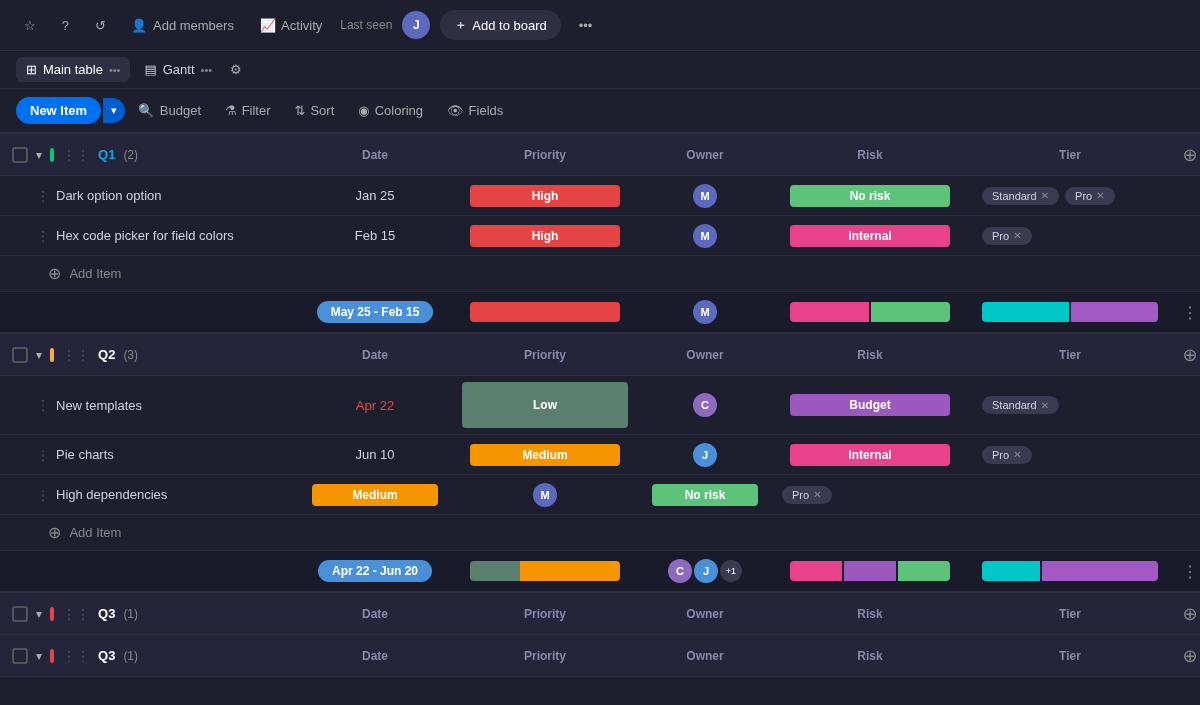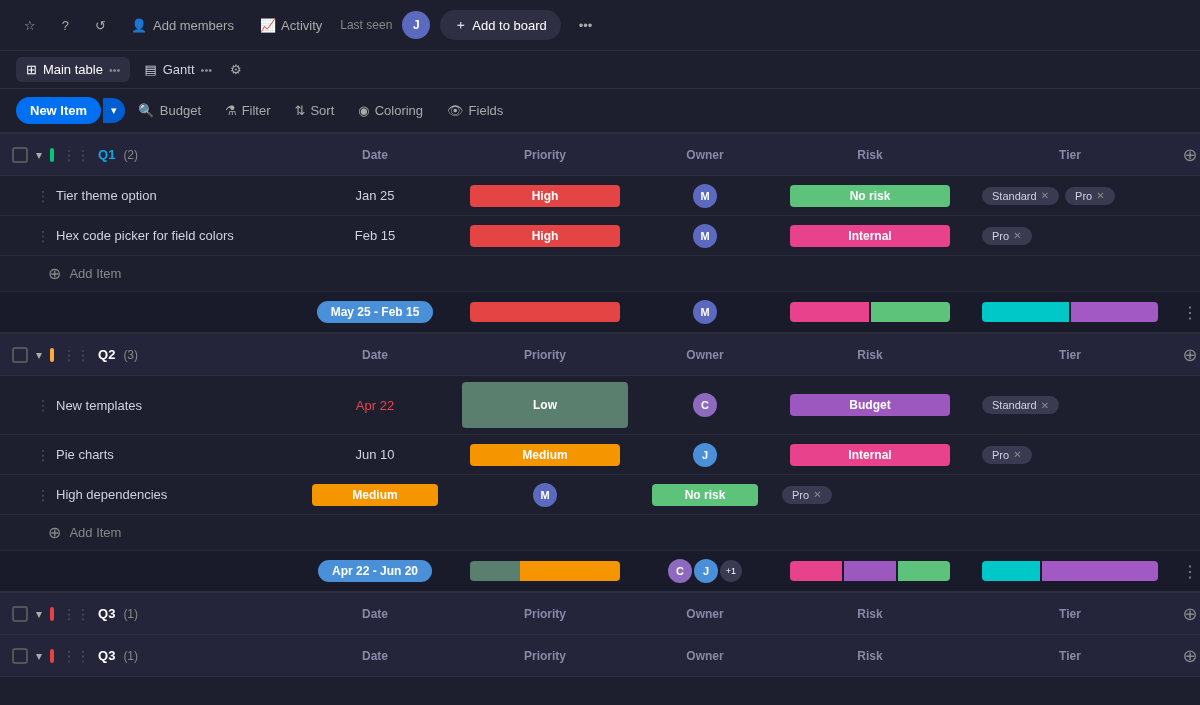--- a/index.html
+++ b/index.html
@@ -243,21 +243,21 @@
       <div style="padding: 8px 12px; color: rgb(136, 137, 168); font-size: 12px; font-weight: 600; text-align: center;">Date</div>
       <div style="padding: 8px 12px; color: rgb(136, 137, 168); font-size: 12px; font-weight: 600; text-align: center;">Priority</div>
       <div style="padding: 8px 12px; color: rgb(136, 137, 168); font-size: 12px; font-weight: 600; text-align: center;">Owner</div>
       <div style="padding: 8px 12px; color: rgb(136, 137, 168); font-size: 12px; font-weight: 600; text-align: center;">Risk</div>
       <div style="padding: 8px 12px; color: rgb(136, 137, 168); font-size: 12px; font-weight: 600; text-align: center;">Tier</div>
       <div style="display: flex; align-items: center; justify-content: center; color: rgb(136, 136, 136); cursor: pointer; font-size: 18px;">⊕</div>
     </div>
     <div style="display: grid; grid-template-columns: 300px 150px 190px 130px 200px 200px 40px; align-items: center; border-bottom: 1px solid rgb(42, 43, 58); min-height: 40px; background: rgb(30, 31, 46);">
       <div style="padding: 6px 12px 6px 36px; display: flex; align-items: center; gap: 6px; font-size: 13px; color: rgb(208, 209, 224);">
       <span style="color:#555;cursor:grab;font-size:14px;">⋮</span>
-      <span>Tier theme option</span>
+      <span>Dark option option</span>
     </div>
       <div style="padding: 6px 12px; display: flex; align-items: center; justify-content: center; font-size: 13px; color: rgb(208, 209, 224);">Jan 25</div>
       <div style="padding: 6px 12px; display: flex; align-items: center; justify-content: center;">
         <div style="display:flex;align-items:center;justify-content:center;padding:4px 20px;border-radius:4px;font-size:12px;font-weight:600;color:#fff;width:150px;background:#e44444;">High</div>
       </div>
       <div style="padding: 6px 12px; display: flex; align-items: center; justify-content: center;">
         <div class="avatar-sm" style="background:#5b6abf;">M</div>
       </div>
       <div style="padding: 6px 12px; display: flex; align-items: center; justify-content: center;">
         <div style="display:flex;align-items:center;justify-content:center;padding:4px 20px;border-radius:4px;font-size:12px;font-weight:600;color:#fff;width:160px;background:#5dc27a;">No risk</div>

